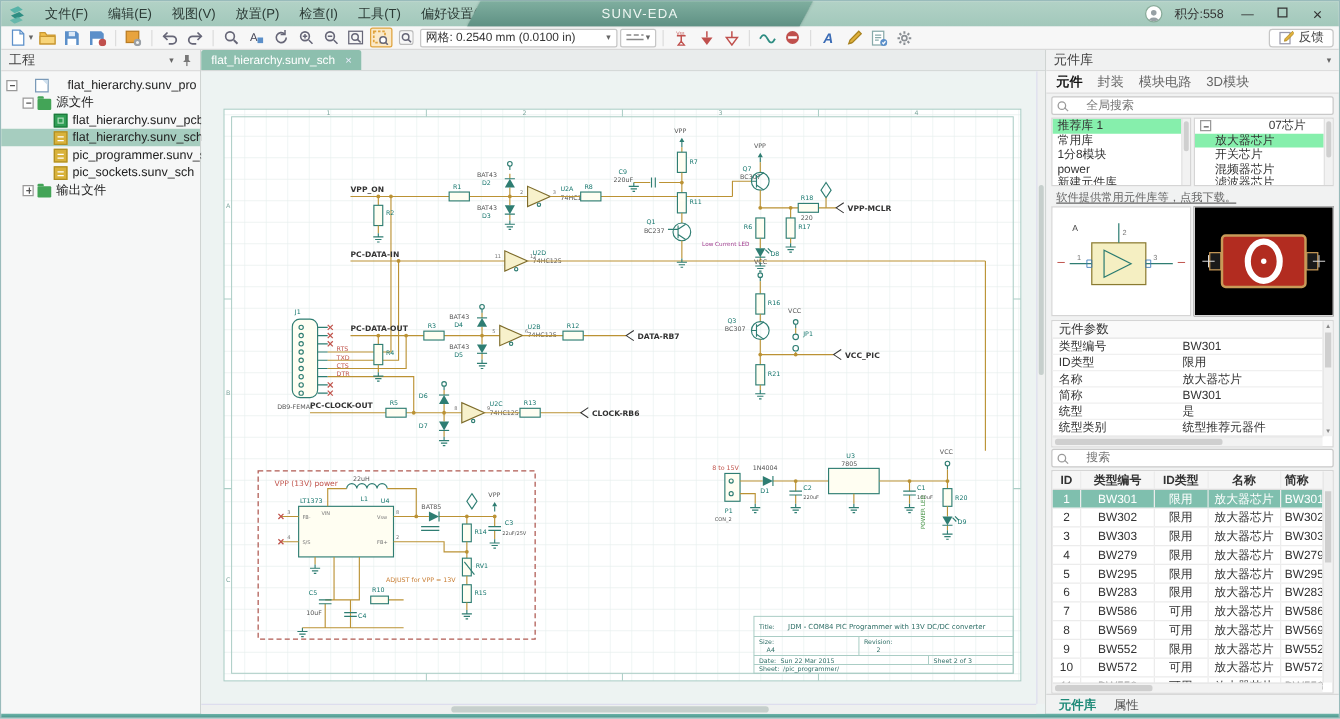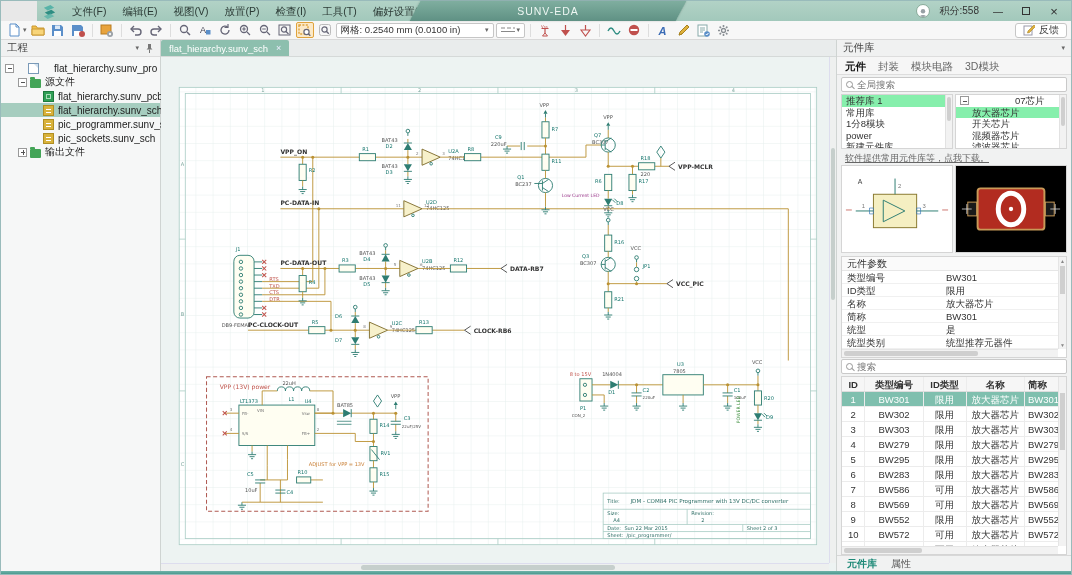--- a/index.html
+++ b/index.html
@@ -1,20 +1,20 @@
 <!DOCTYPE html>
 <html><head>
 <meta charset="utf-8">
 <style>
 *{box-sizing:border-box;margin:0;padding:0;font-family:"Liberation Sans",sans-serif;}
 html,body{width:1072px;height:575px;overflow:hidden;background:#e8e8e8;}
 #app{width:1072px;height:575px;display:flex;flex-direction:column;border:1px solid #9bb;}
 
 
-.titlebar{height:20px;background:linear-gradient(#b2d2c6,#a2c8bb);display:flex;align-items:center;position:relative;flex:0 0 20px;margin-left:36px;}
+.titlebar{height:20px;background:linear-gradient(#b2d2c6,#a2c8bb);display:flex;align-items:center;position:relative;flex:0 0 20px;}
 .logo{width:15px;height:15px;margin:0 7px 0 5px;}
 .menu-item{font-size:10.5px;color:#2c3b36;padding:0 8px;line-height:20px;cursor:default;}
 .app-title-band{position:absolute;left:378px;top:0;width:266px;height:20px;background:linear-gradient(#7fae9f,#5f9184);transform:skewX(-28deg);box-shadow:0 0 2px rgba(0,0,0,.2);}
 .app-title{position:absolute;left:378px;top:0;width:266px;height:20px;text-align:center;line-height:20px;color:#eef7f3;font-size:10.5px;letter-spacing:1px;}
 .tb-right{position:absolute;right:0;top:0;height:20px;display:flex;align-items:center;gap:10px;padding-right:8px;}
 .avatar{width:14px;height:14px;border-radius:50%;background:#fff;overflow:hidden;border:1px solid #8a9;}
 .score{font-size:10px;color:#333;}
 .winbtn{font-size:10px;color:#333;width:18px;text-align:center;cursor:default;}
 .maxbox{display:inline-block;width:8px;height:8px;border:1.3px solid #333;}
 
@@ -60,21 +60,21 @@
 .vscroll .thumb{position:absolute;left:1px;right:1px;top:18%;height:30%;background:#c6cfcc;border-radius:3px;}
 .hscroll{position:absolute;left:0;right:7px;bottom:0;height:8px;background:#eef0ef;border-top:1px solid #dde;}
 .hscroll .thumb{position:absolute;top:1px;bottom:1px;left:30%;width:38%;background:#c6cfcc;border-radius:3px;}
 
 
 .lib-panel{width:234px;background:#f1f2f2;display:flex;flex-direction:column;font-size:10px;}
 .lib-tabs{height:18px;display:flex;align-items:center;gap:12px;padding:0 8px;border-bottom:1px solid #ddd;background:#f6f6f6;}
 .lib-tab{font-size:10.5px;color:#666;line-height:18px;}
 .lib-tab.active{color:#111;font-weight:bold;}
 .searchrow{height:18px;padding:2px 4px;}
-.searchbox{height:15px;border:1px solid #c9c9c9;background:#fff;border-radius:2px;display:flex;align-items:center;padding:0 4px;gap:4px;}
+.searchbox{height:15px;border:1px solid #c9c9c9;background:#fff;border-radius:2px;display:flex;align-items:center;padding:0 4px;gap:16px;}
 .searchbox input{border:none;outline:none;flex:1;font-size:9.5px;color:#333;background:transparent;}
 .mag{width:7px;height:7px;border:1.2px solid #999;border-radius:50%;position:relative;flex:0 0 7px;}
 .mag::after{content:'';position:absolute;width:4px;height:1.2px;background:#999;transform:rotate(45deg);right:-3px;bottom:-1px;}
 .dual{height:58px;display:flex;gap:2px;padding:1px 4px 2px;}
 .list{flex:1;background:#fff;border:1px solid #d5d5d5;overflow:hidden;position:relative;padding-right:7px;}
 .lrow{height:11.5px;line-height:11.5px;padding:0 4px;white-space:nowrap;font-size:9.5px;color:#333;}
 .lrow.sel{background:#86efac;}
 .lrow.head{display:flex;align-items:center;gap:40px;}
 .lrow.ind{padding-left:16px;}
 .lsb{position:absolute;right:0;top:0;bottom:0;width:7px;background:#f2f2f2;border-left:1px solid #e2e2e2;}

